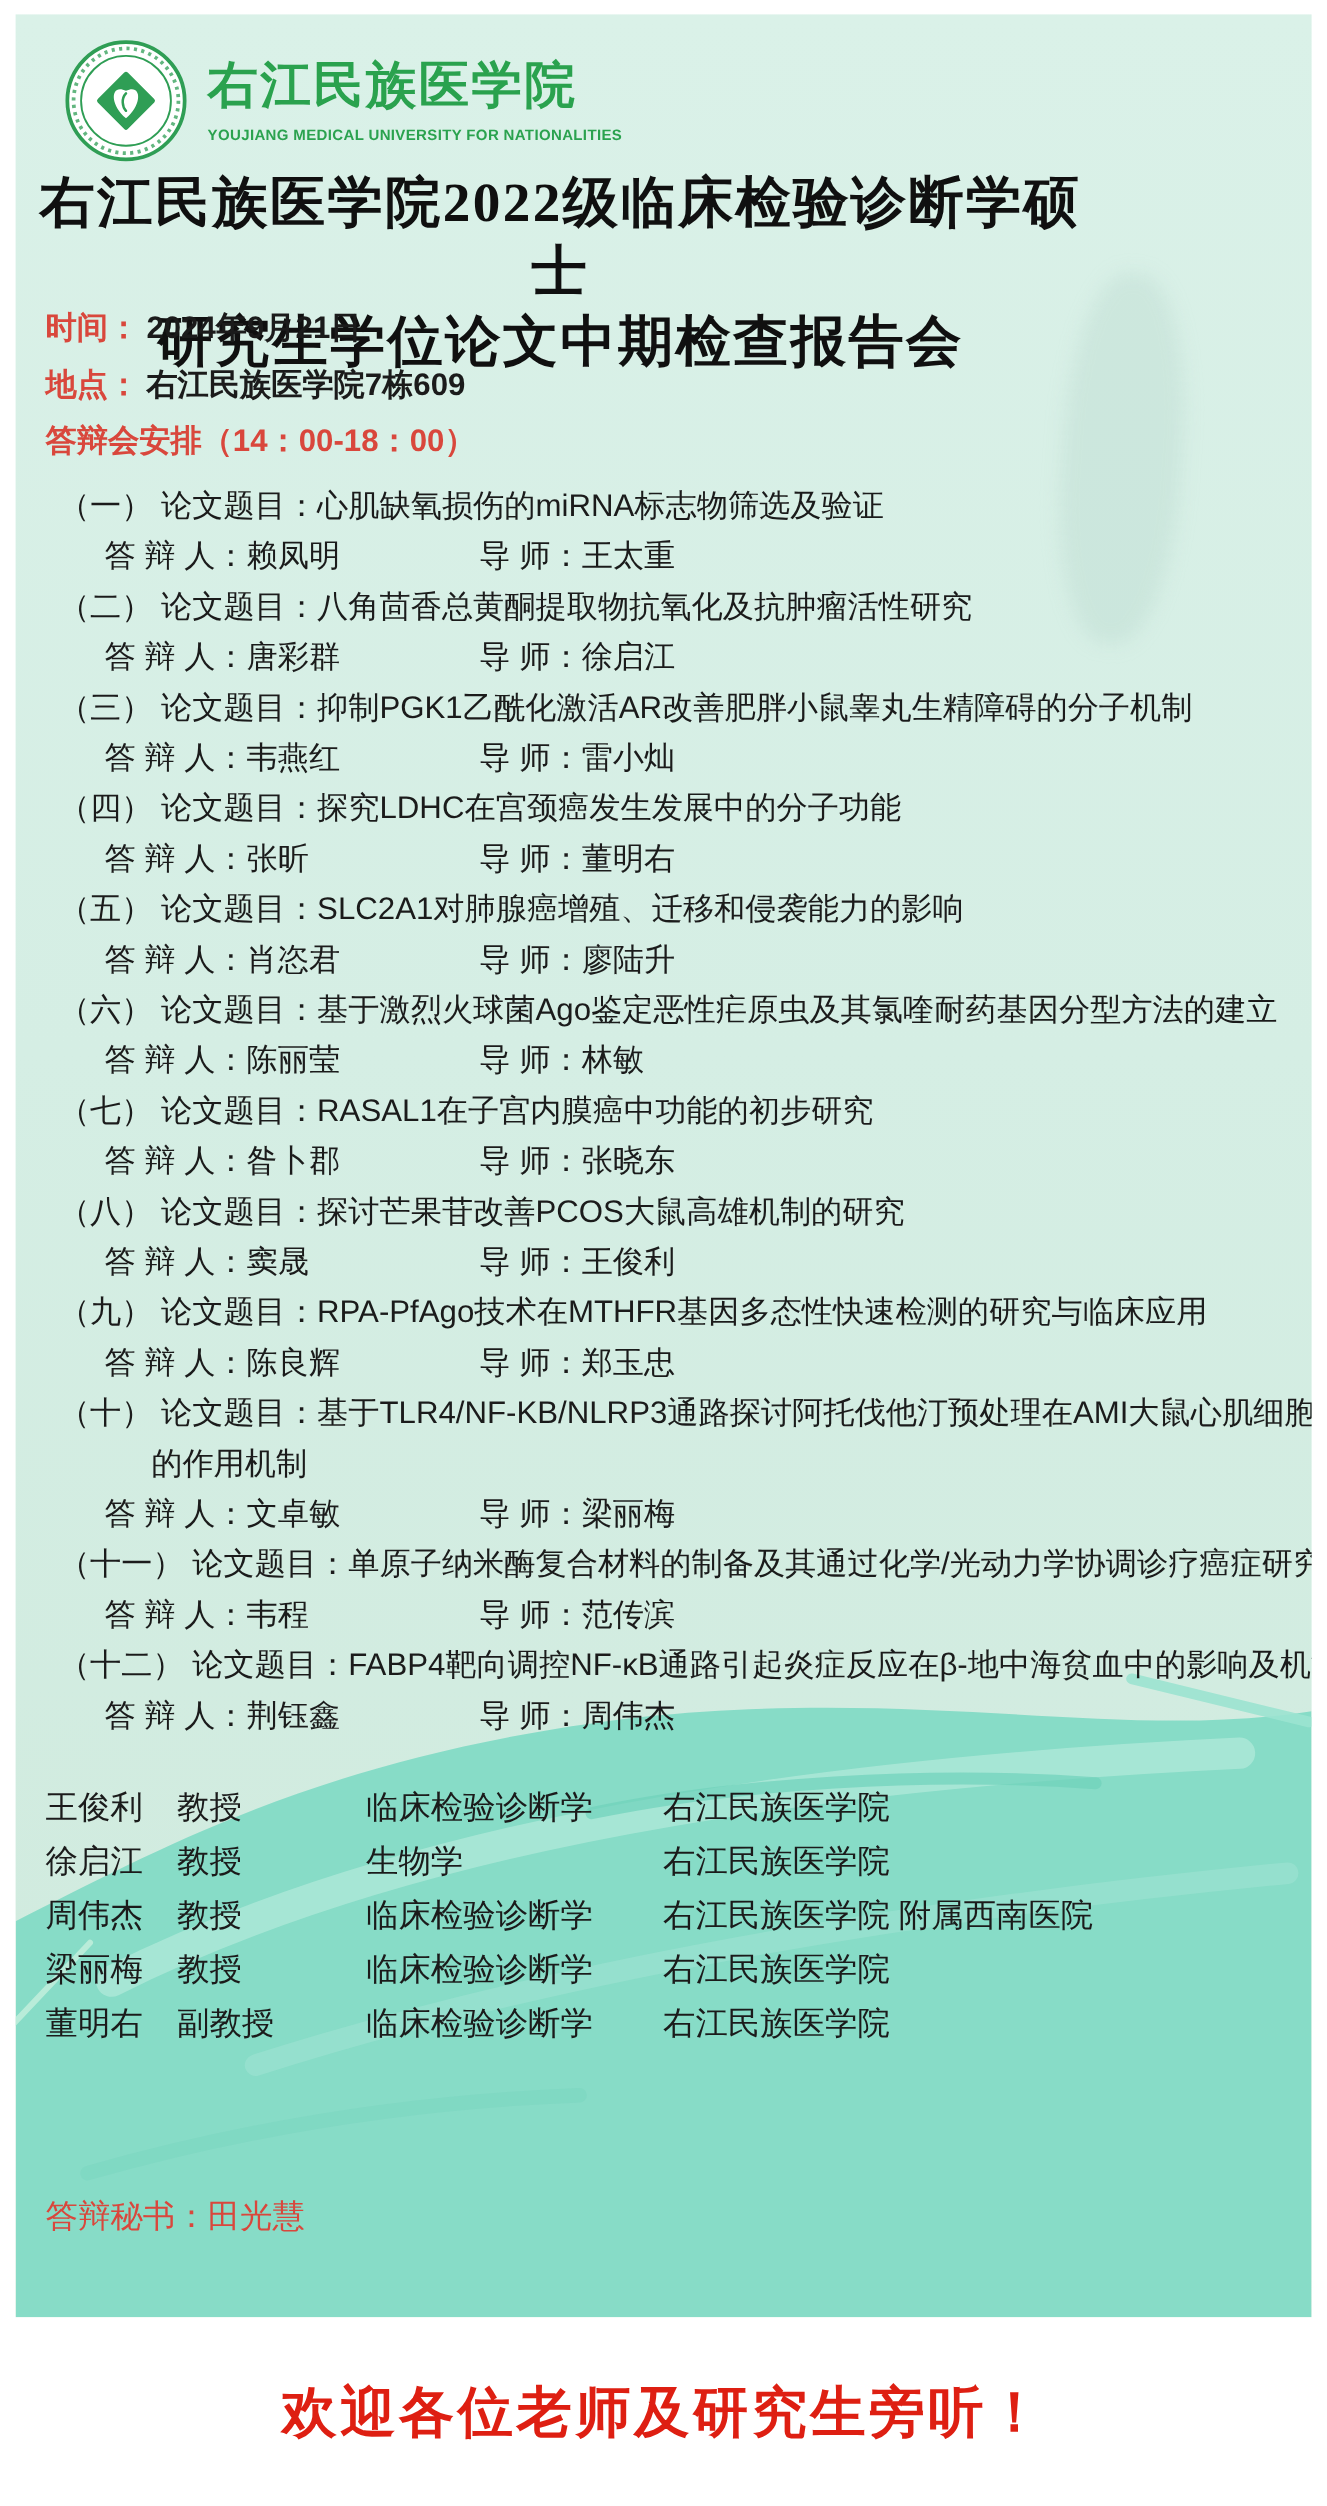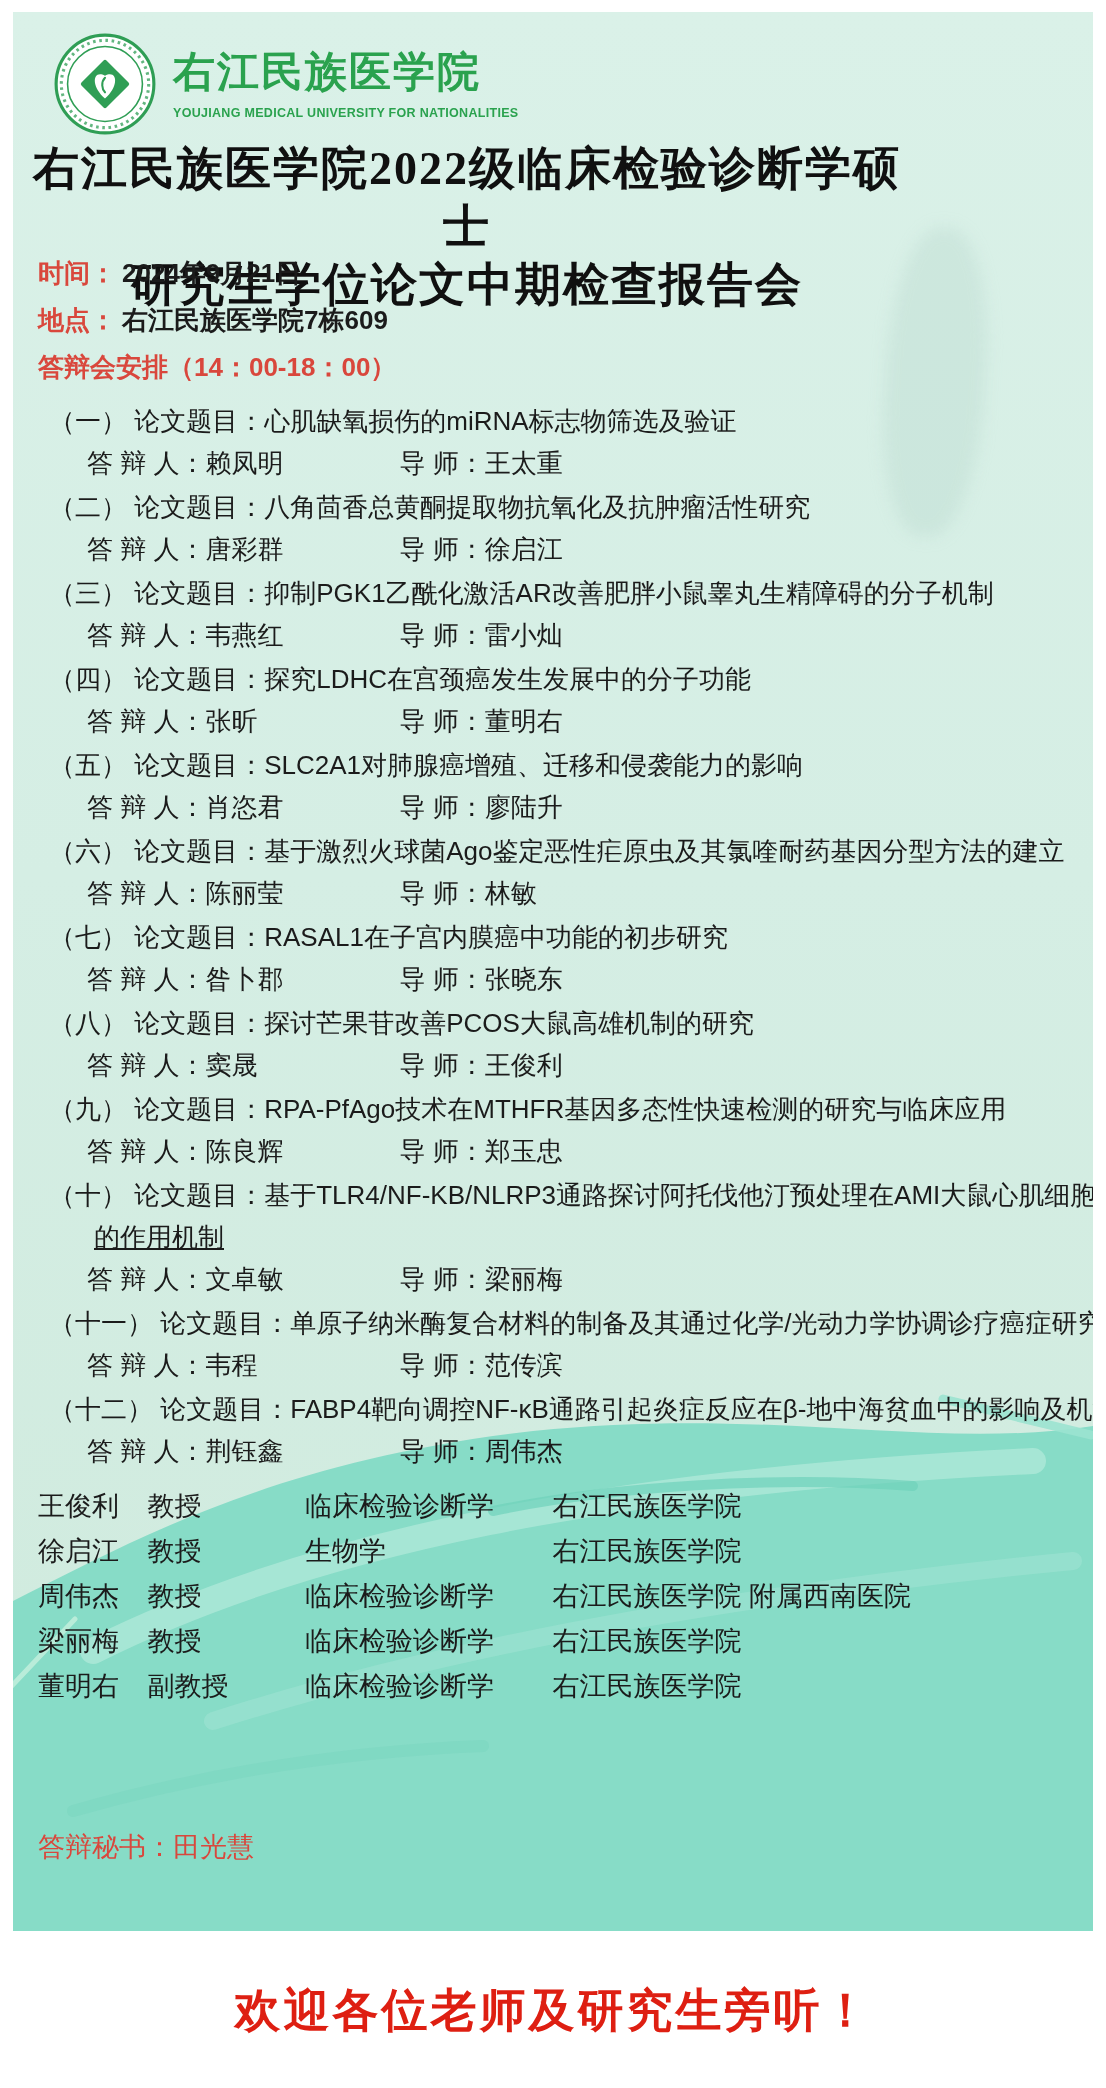--- a/index.html
+++ b/index.html
@@ -37,23 +37,23 @@
   }
   
   .info{position:absolute;left:25px;top:246px;font-size:26px;line-height:30px;font-weight:bold;}
   .info-row{margin-bottom:17px;white-space:nowrap;}
   .red{color:#d9473c;}
   .val{color:#1b1b1b;margin-left:6px;}
   
   .entries{position:absolute;left:0;top:388px;width:1080px;font-size:26px;}
   .entry-line{line-height:42px;white-space:nowrap;}
   .num-line{padding-left:36px;}
-  .cont-line{padding-left:81px;text-decoration:underline;}
+  .cont-line{padding-left:113px;}
   .def-line{padding-left:74px;}
-  .def-name{display:inline-block;min-width:160px;font-family:Liberation Mono, monospace;}
+  .def-name{display:inline-block;min-width:160px;}
   .def-gap{display:inline-block;width:34px;}
   
   .committee{position:absolute;left:25px;top:1472px;width:1040px;font-size:27px;}
   .committee-heading{font-weight:bold;line-height:36px;margin-bottom:8px;}
   .member-row{line-height:45px;white-space:nowrap;}
   .m-name{display:inline-block;width:102px;}
   .m-title{display:inline-block;width:150px;}
   .m-field{display:inline-block;width:240px;}
   .secretary{position:absolute;left:25px;top:1820px;font-size:27px;line-height:30px;}
   

